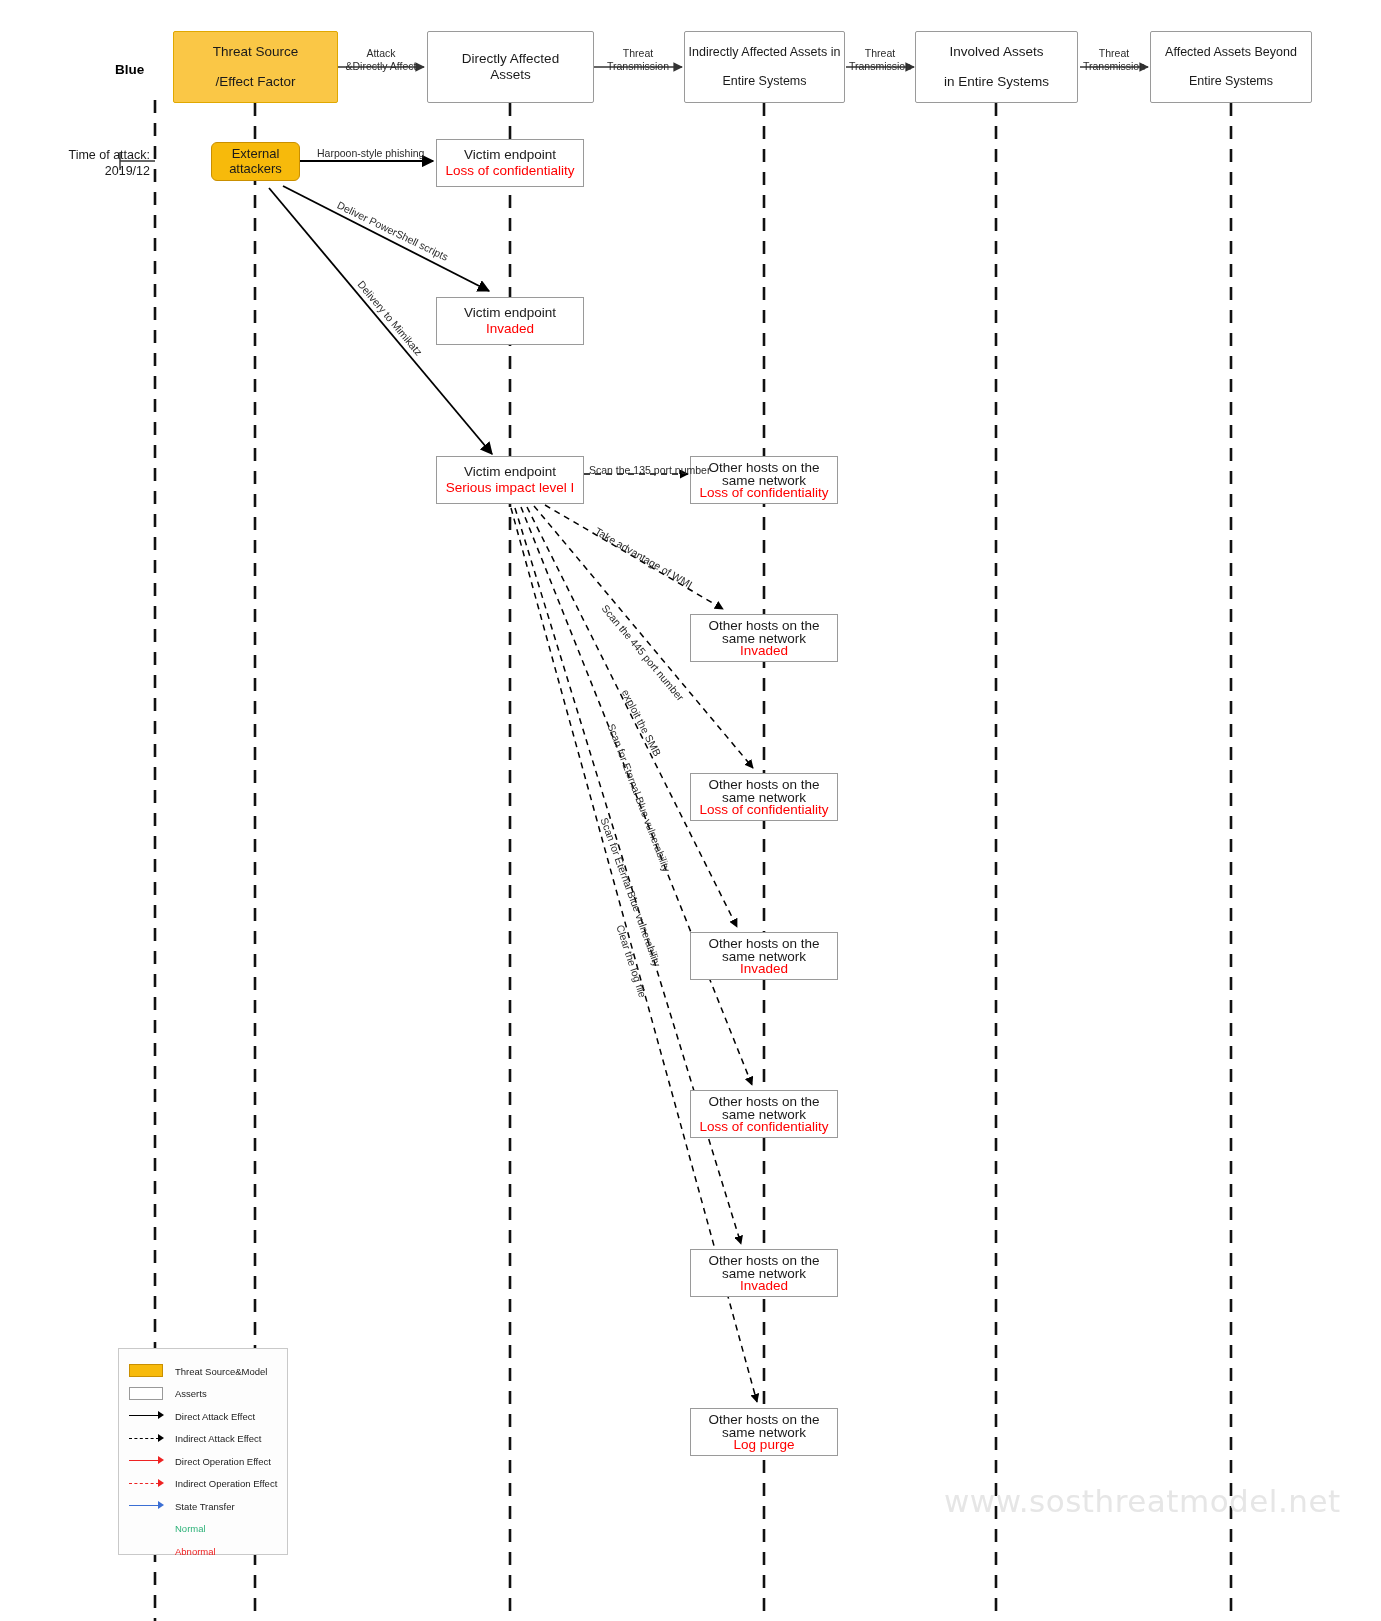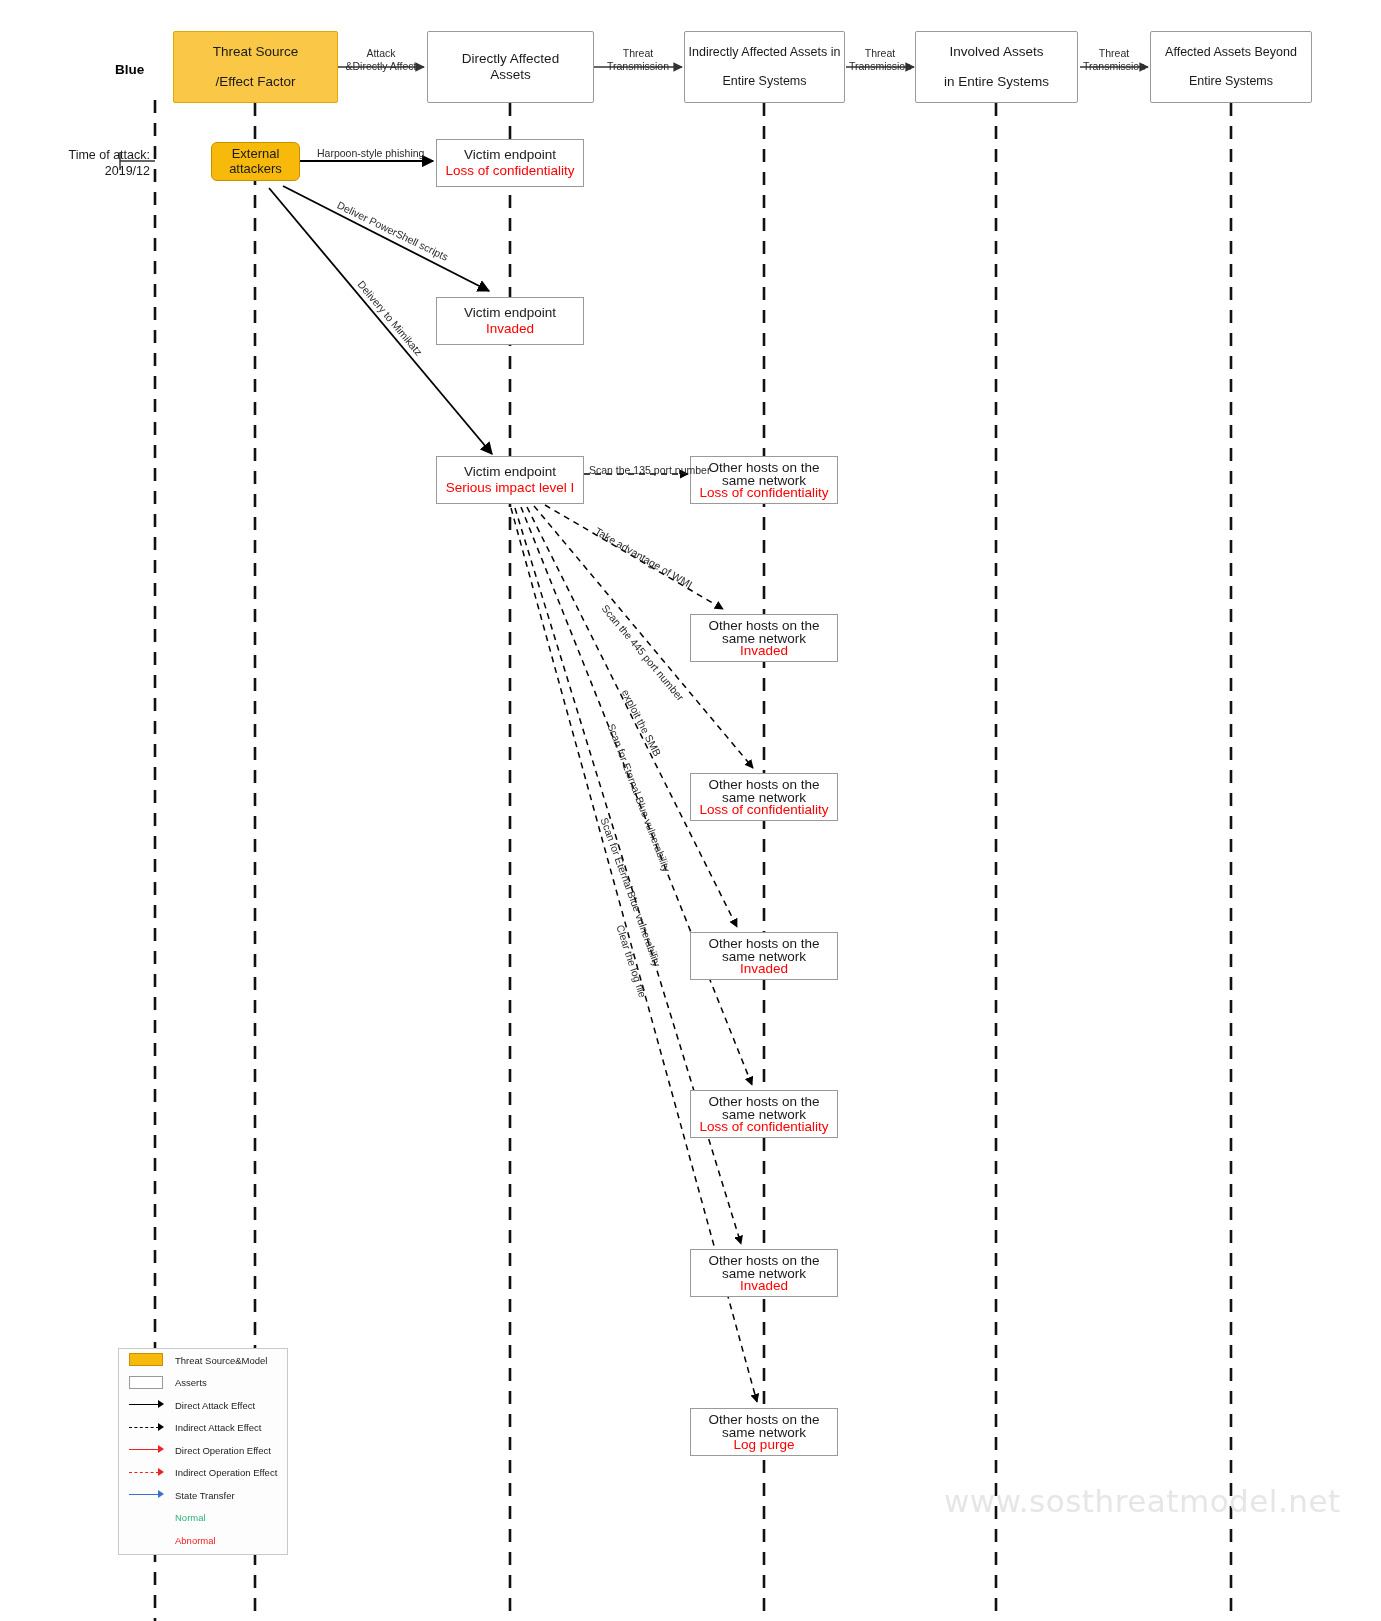--- a/index.html
+++ b/index.html
@@ -96,21 +96,21 @@
   .legend {
     position: absolute;
     left: 118px;
     top: 1348px;
     width: 170px;
     height: 207px;
     background: #fdfdfd;
     border: 1px solid #c9c9c9;
     z-index: 6;
     box-sizing: border-box;
-    padding: 0 6px 6px 8px;
+    padding: 11px 6px 6px 8px;
   }
   .legend-row {
     display: flex;
     align-items: center;
     height: 22.5px;
   }
   .legend-key {
     width: 40px;
     min-width: 40px;
     height: 14px;

